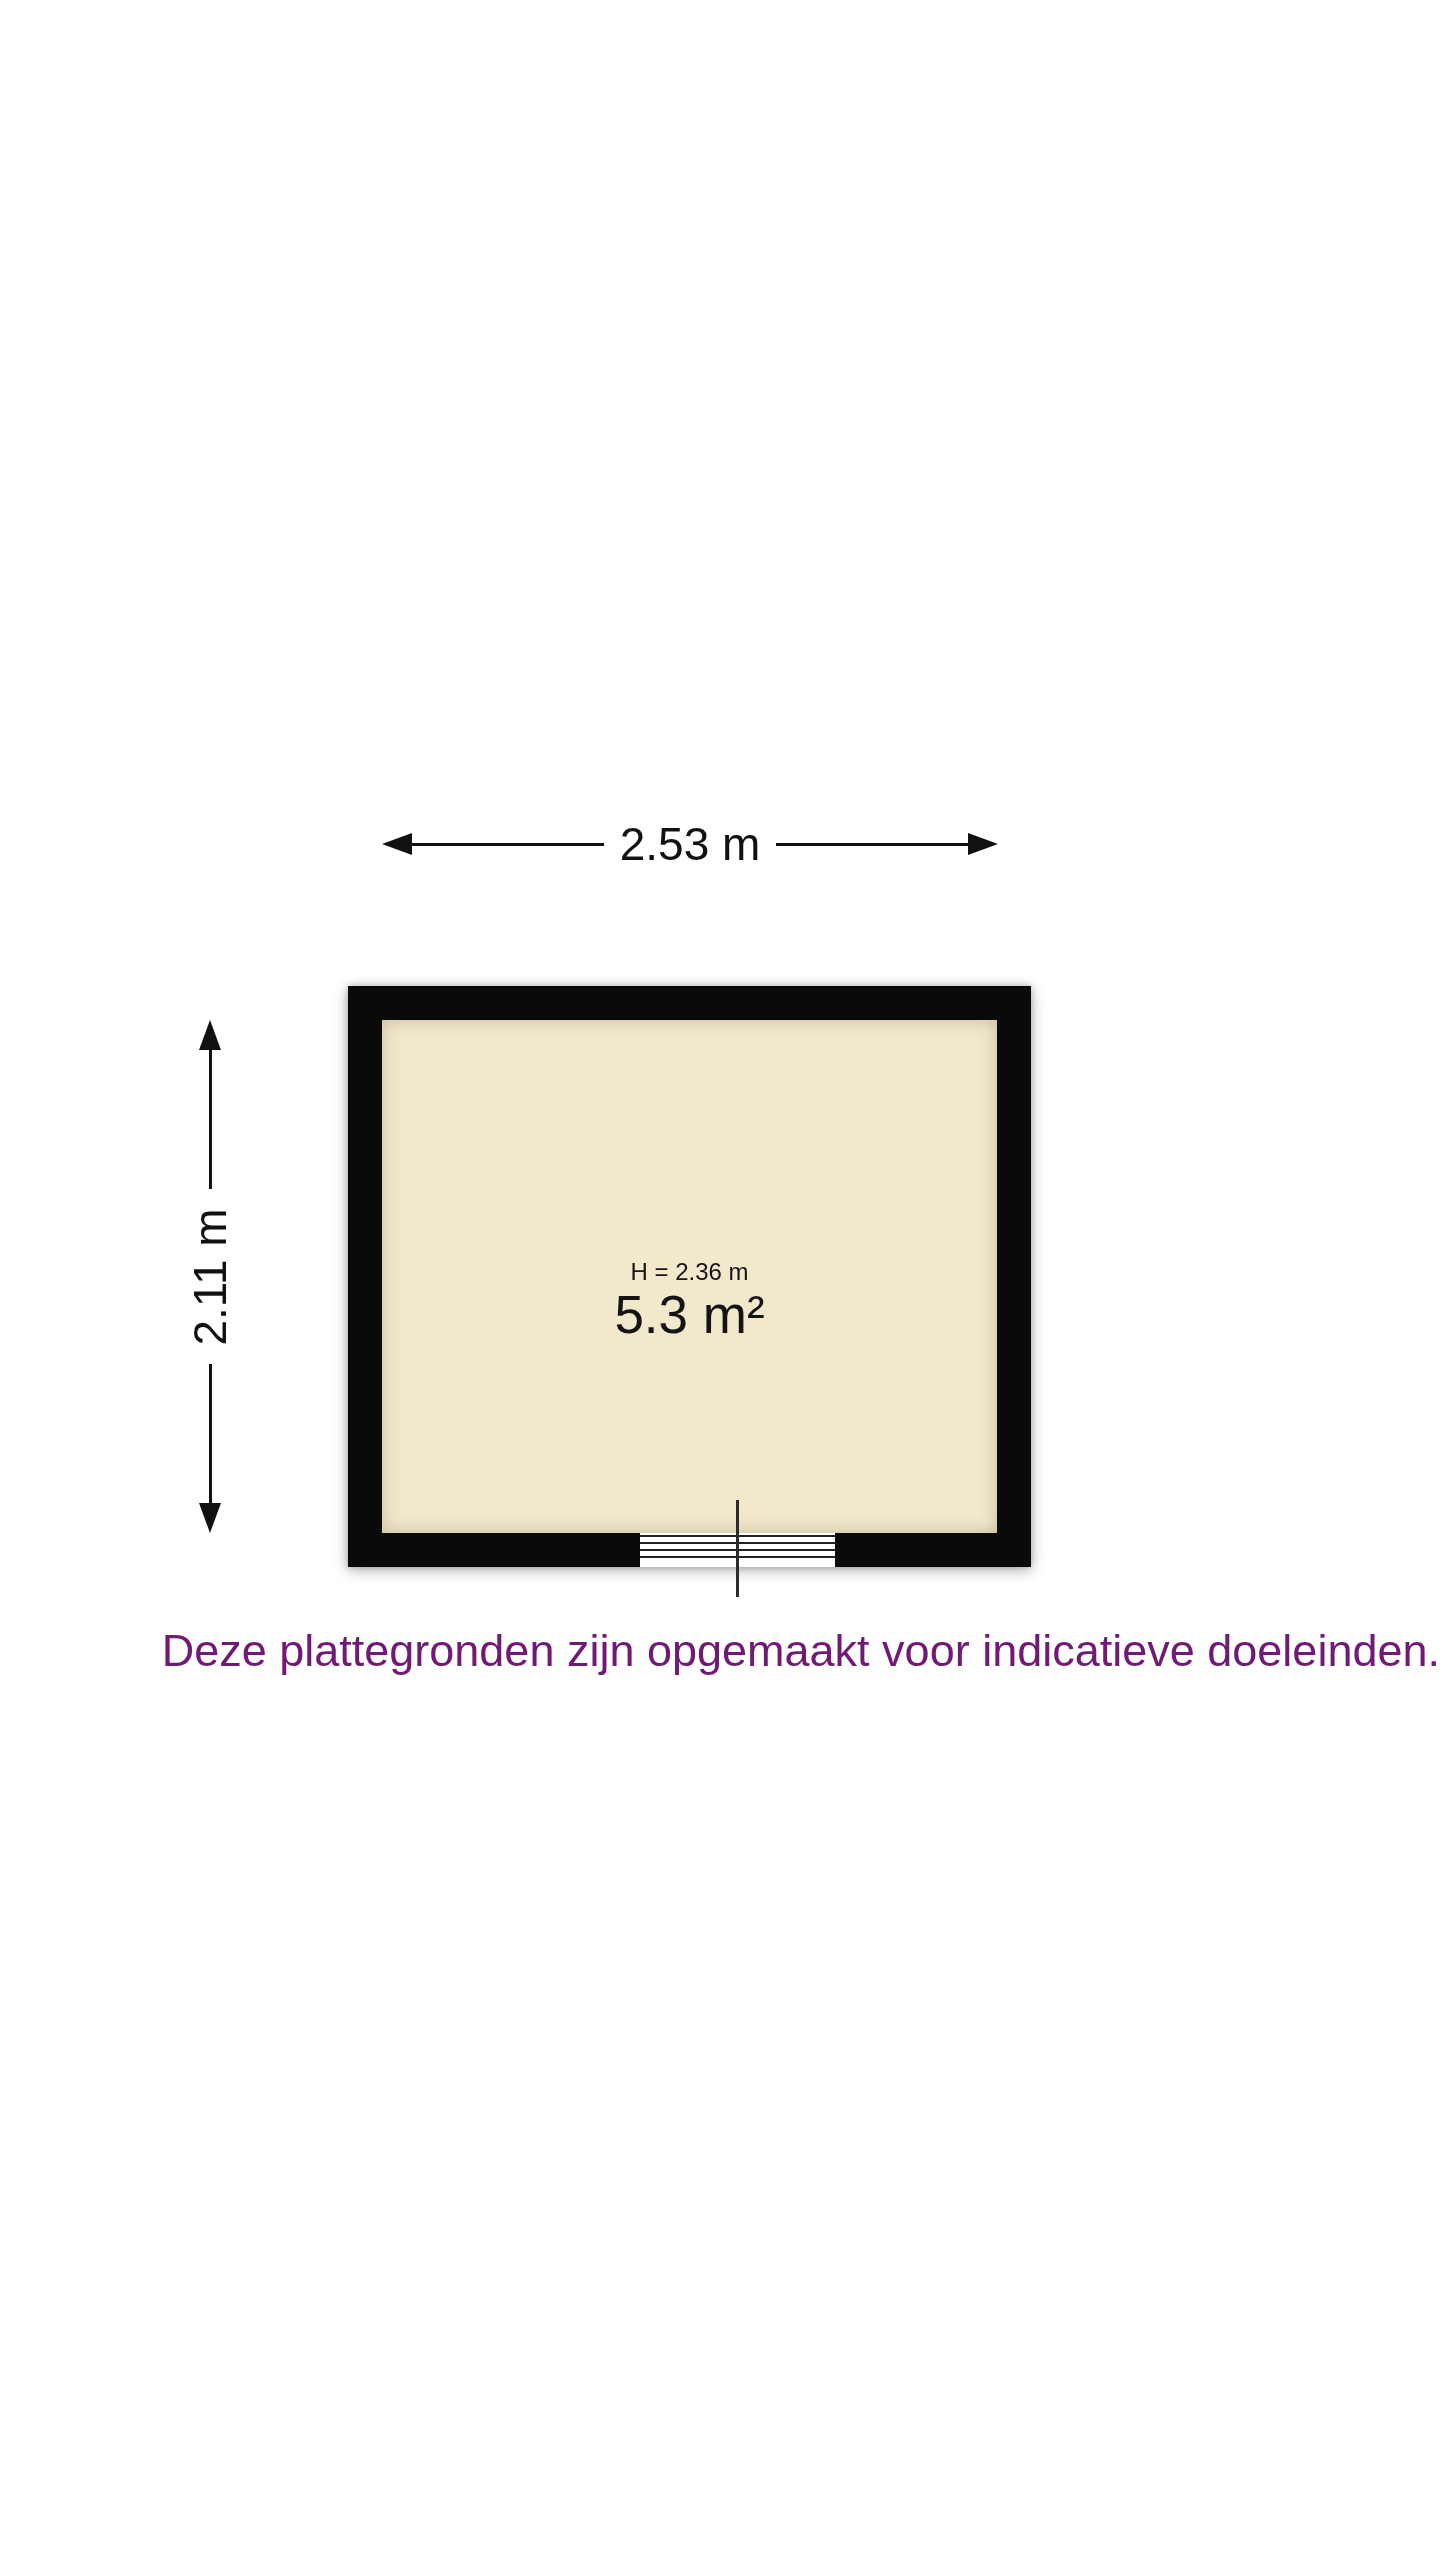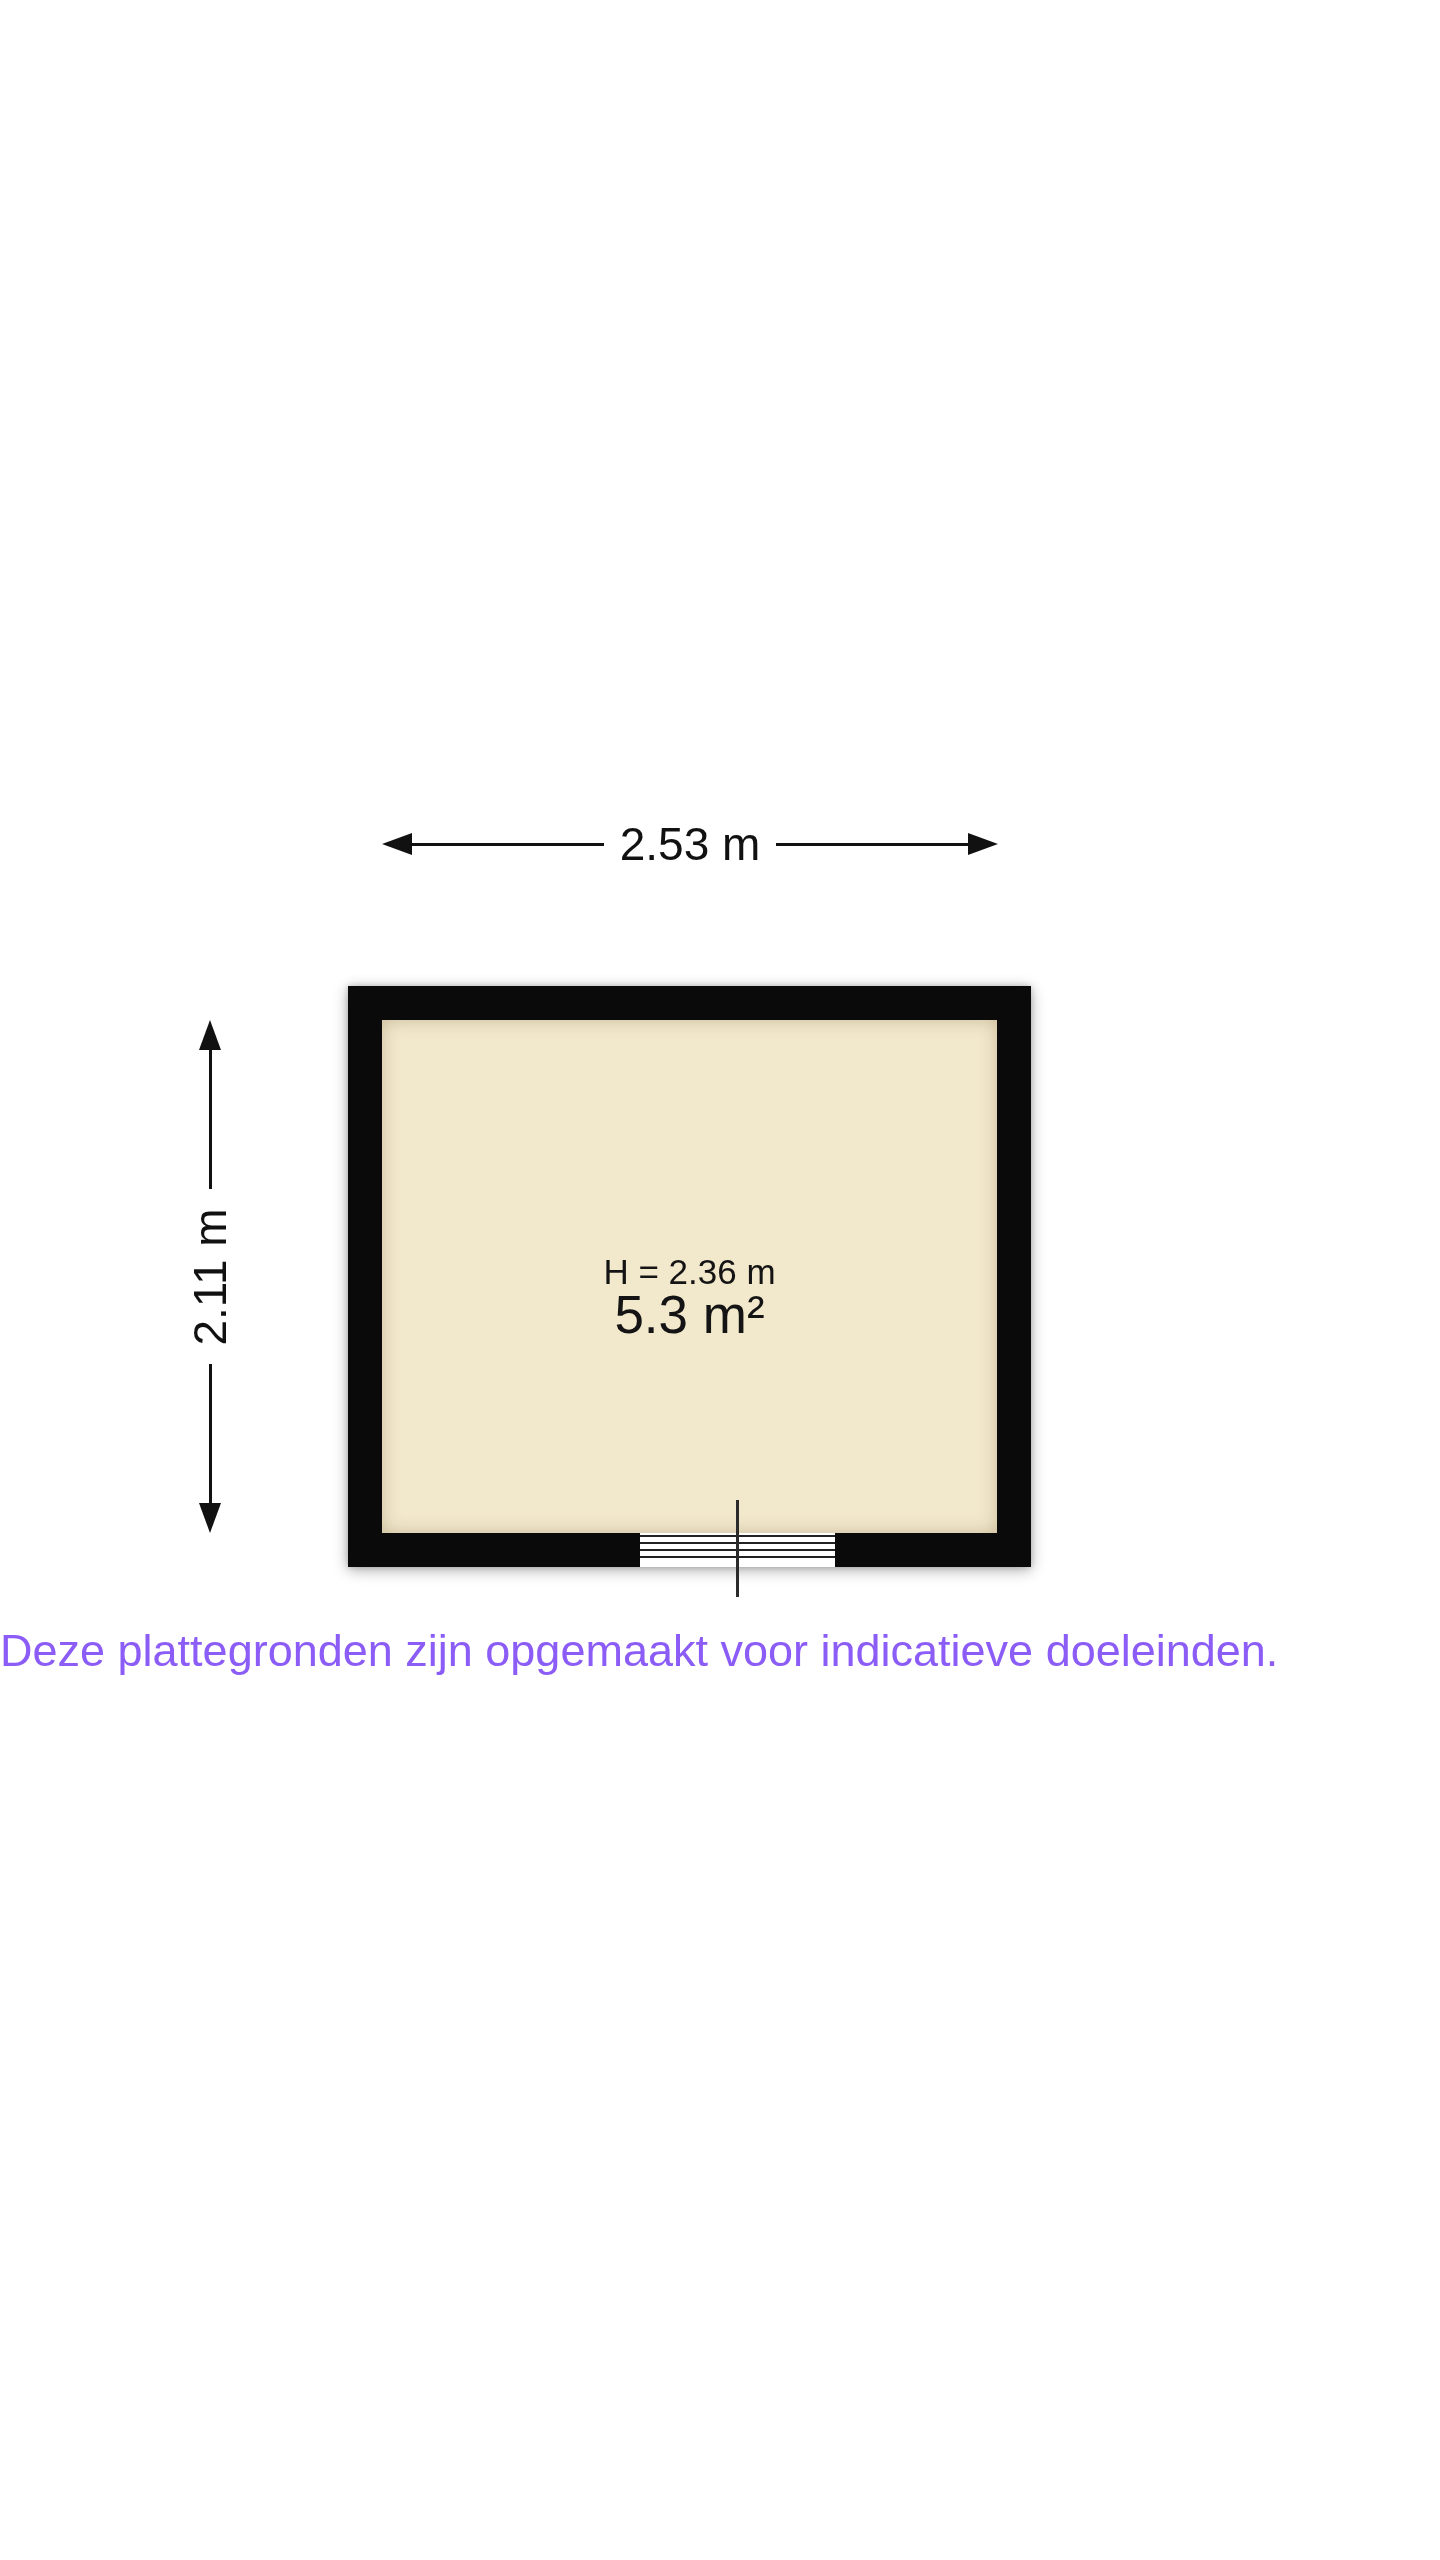--- a/index.html
+++ b/index.html
@@ -67,21 +67,21 @@
     box-shadow: inset 0 0 18px rgba(110,85,40,0.30);
     pointer-events: none;
   }
   .room-label {
     position: absolute;
     left: 0; right: 0; top: 232px;
     text-align: center;
     z-index: 2;
   }
   .room-name   { font-size: 47px; line-height: 52px; color: #141414; }
-  .room-height { font-size: 35px; line-height: 40px; color: #141414; }
+  .room-height { font-size: 24px; line-height: 40px; color: #141414; }
   .room-area   { font-size: 53px; line-height: 46px; color: #141414; }
 
   
   .window {
     position: absolute;
     left: 640px; top: 1533px;
     width: 195px; height: 34px;
     background: #ffffff;
     box-sizing: border-box;
     padding: 2px 0 9px;
@@ -95,24 +95,24 @@
     width: 3px; height: 97px;
     background: #2b2b2b;
     z-index: 4;
   }
 
   
   .disclaimer {
     position: absolute;
     left: 0; top: 1622px;
     width: 1440px;
-    text-align: left;
+    text-align: right;
     font-size: 45px;
     line-height: 58px;
-    color: #8b5cf6;
+    color: #701a75;
   }
 </style>
 </head>
 <body>
 
 <div class="canvas">
 
   <div class="hdim">
     <span class="ah left"></span>
     <span class="dline"></span>

